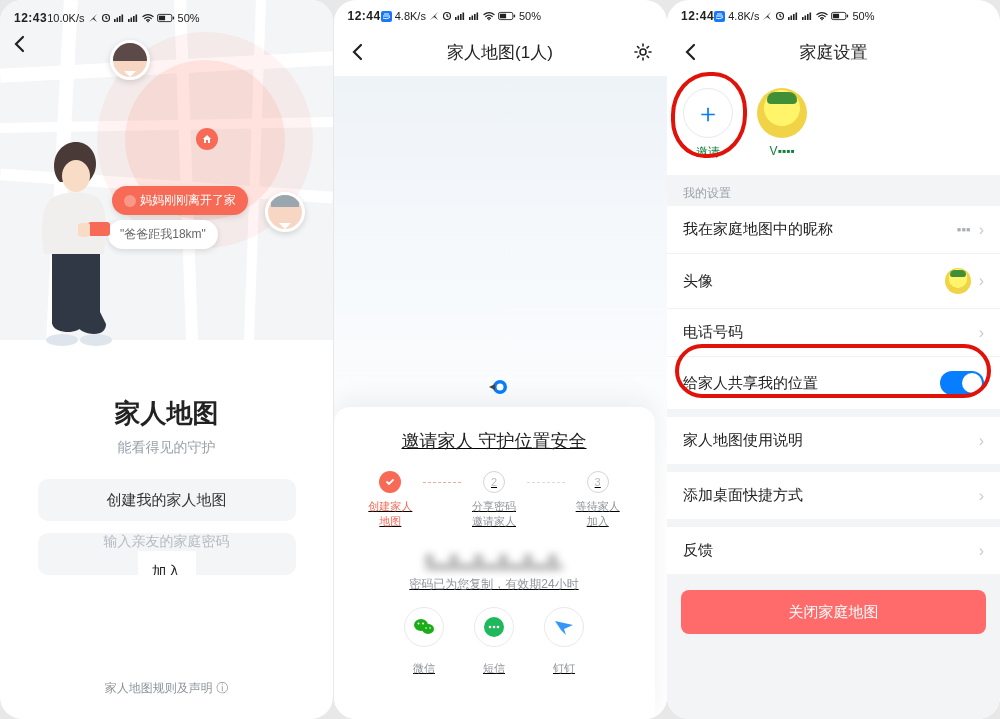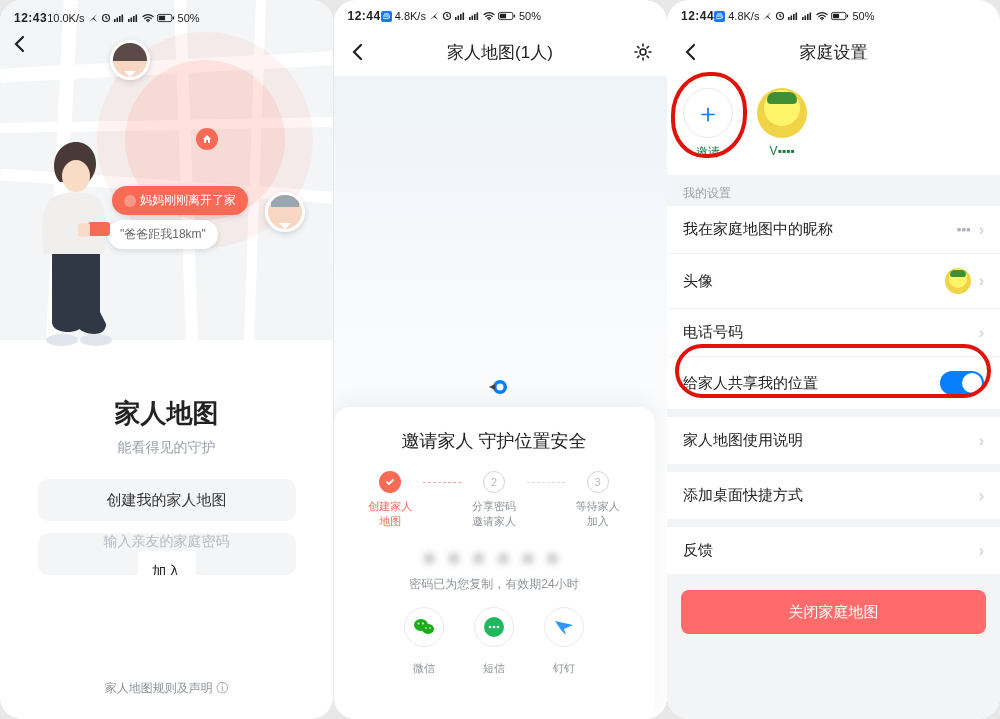--- a/index.html
+++ b/index.html
@@ -49,21 +49,21 @@
   .sub { font-size:14px; color:#9aa1aa; margin-top:8px; }
   .btn-primary { margin-top:22px; width:258px; height:42px; border-radius:10px; background:#f4f5f7; color:#333; display:flex; align-items:center; justify-content:center; font-size:15px; cursor:pointer;}
   .join-row { margin-top:12px; width:258px; height:42px; border-radius:10px; background:#f4f5f7; display:flex; align-items:center; overflow:hidden;flex-direction:column;}
   .join-row .ph { flex:1 1 auto; padding:0 14px; font-size:14px; color:#b6bbc2; }
   .join-row .join { flex:0 0 auto; width:58px; height:42px; display:flex; align-items:center; justify-content:center; font-size:15px; color:#222; background:#fff; cursor:pointer;}
   .rules { position:absolute; bottom:22px; left:0; width:333px; text-align:center; font-size:12px; color:#8e949b;}
 
   
   .s2-body { position:relative; height:calc(719px - 76px); background: linear-gradient(180deg,#eef3f8 0,#f6f9fc 30%,#ffffff 70%);}
   .my-loc { position:absolute; left:50%; top:300px; transform:translateX(-50%); width:22px; height:22px; }
-  .panel { position:absolute; left:0; right:12px; bottom:0; height:312px; background:#fff; border-radius:16px 16px 0 0; box-shadow:0 -8px 24px rgba(0,0,0,0.06); padding:22px 24px 10px; text-align:center;}
+  .panel { position:absolute; left:0; right:12px; bottom:0; height:312px; background:#fff; border-radius:16px 16px 0 0; box-shadow:0 -8px 24px rgba(0,0,0,0.06); padding:22px 24px 10px; text-align:center;text-decoration:underline;}
   .panel-title { font-size:18px; color:#222; font-weight:500; }
   .steps { display:flex; align-items:flex-start; justify-content:center; gap:0; margin-top:18px; }
   .step { width:76px; display:flex; flex-direction:column; align-items:center; }
   .step .circle { width:22px; height:22px; border-radius:50%; display:flex; align-items:center; justify-content:center; font-size:11px; }
   .step.done .circle { background:#f76a56; color:#fff; }
   .step.todo .circle { border:1.6px solid #d1d5da; color:#b6bbc2; }
   .step .lbl { font-size:11px; color:#8f949b; line-height:1.35; margin-top:6px; white-space:pre-line;}
   .step.done .lbl { color:#f46a56; }
   .conn { width:44px; border-top:1.5px dashed #f1a99c; margin-top:11px; }
   .conn.grey { border-top-color:#d9dde2; }

